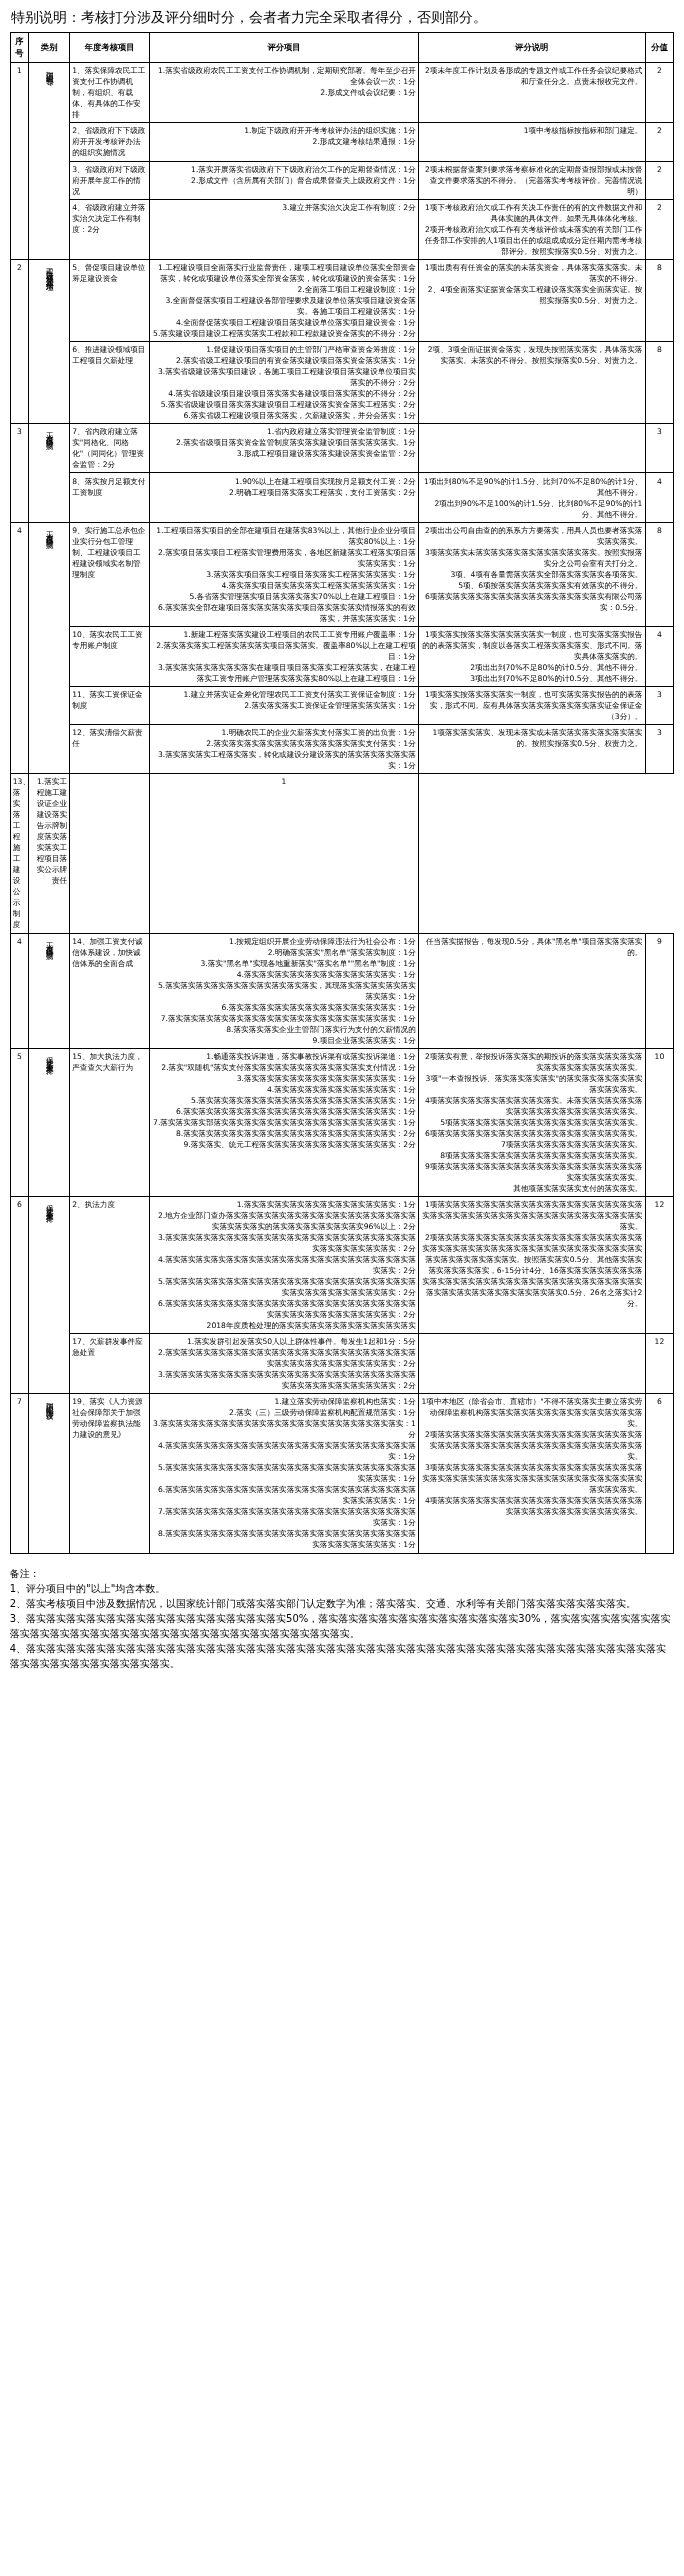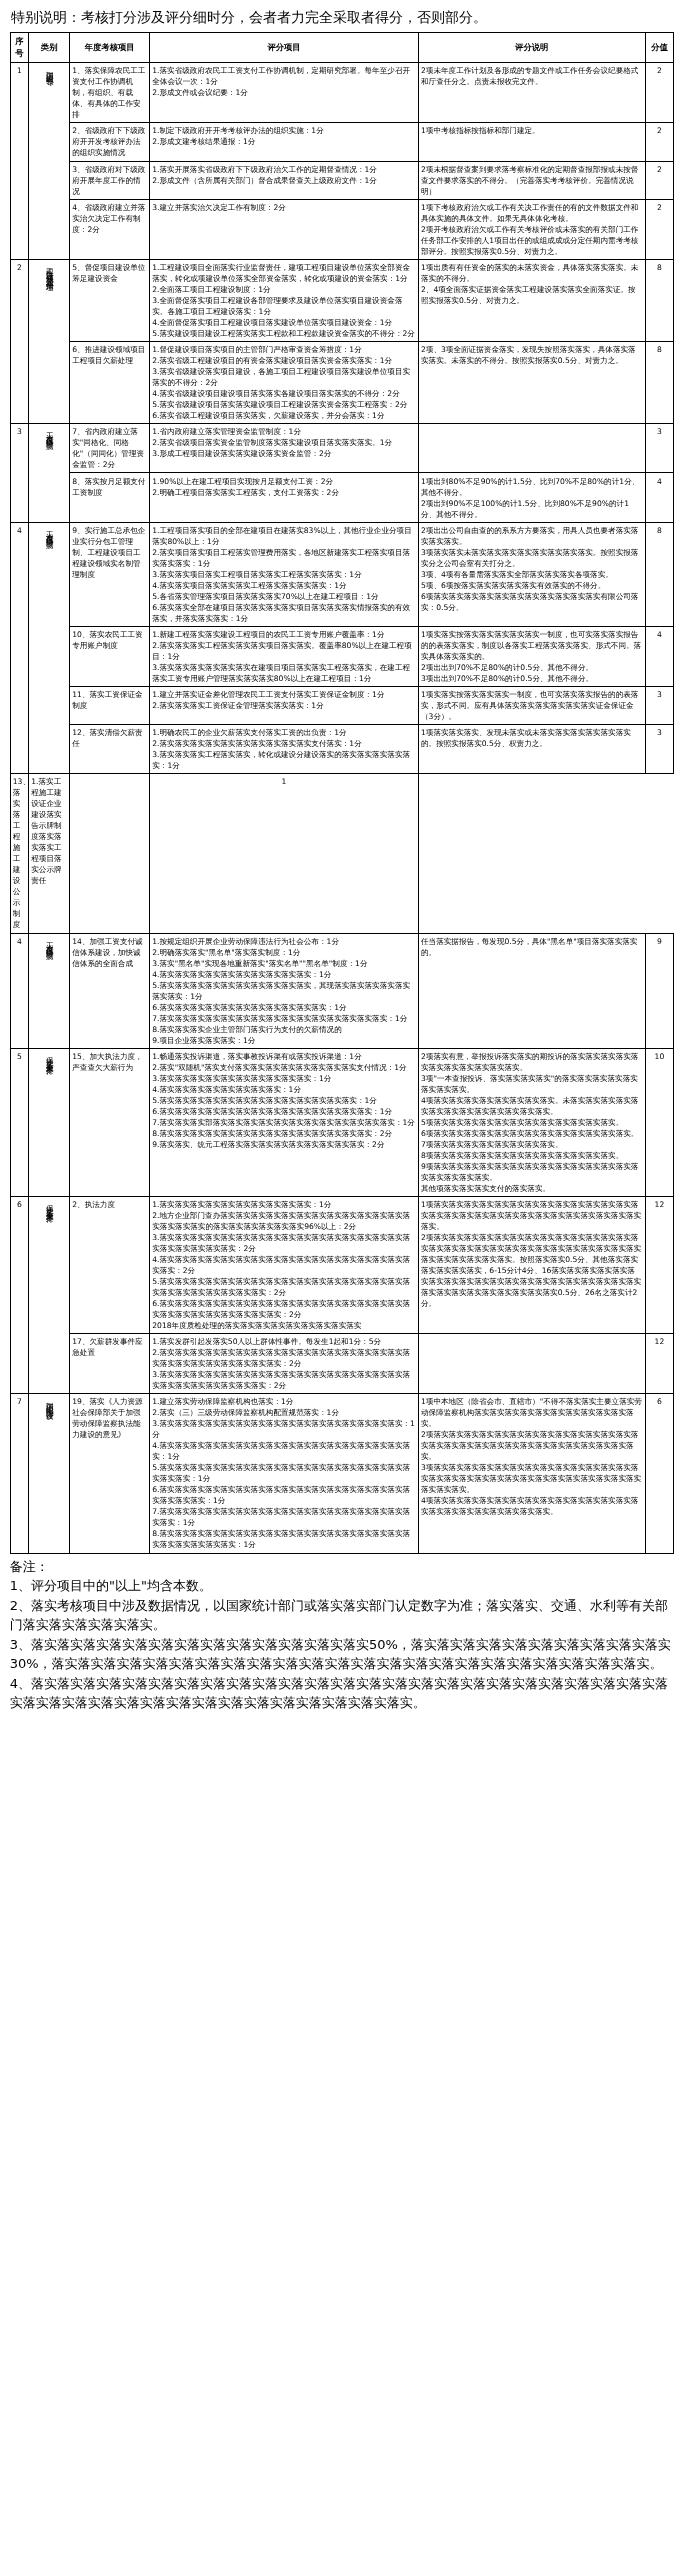--- a/index.html
+++ b/index.html
@@ -78,24 +78,25 @@
   }
   td.item {
     font-size: 7.6px;
     line-height: 1.5;
     margin-top: 20px;
   }
   td.content, td.expl {
     font-size: 7.6px;
     line-height: 1.5;
     white-space: pre-line;
+    text-align: right;
   }
   .footer-note {
-    margin-top: 3px;
-    font-size: 13px;
+    margin-top: 12px;
+    font-size: 10px;
     line-height: 1.5;
     white-space: pre-line;
   }
 </style>
 </head>
 <body>
 
 <div class="page">
 
 

